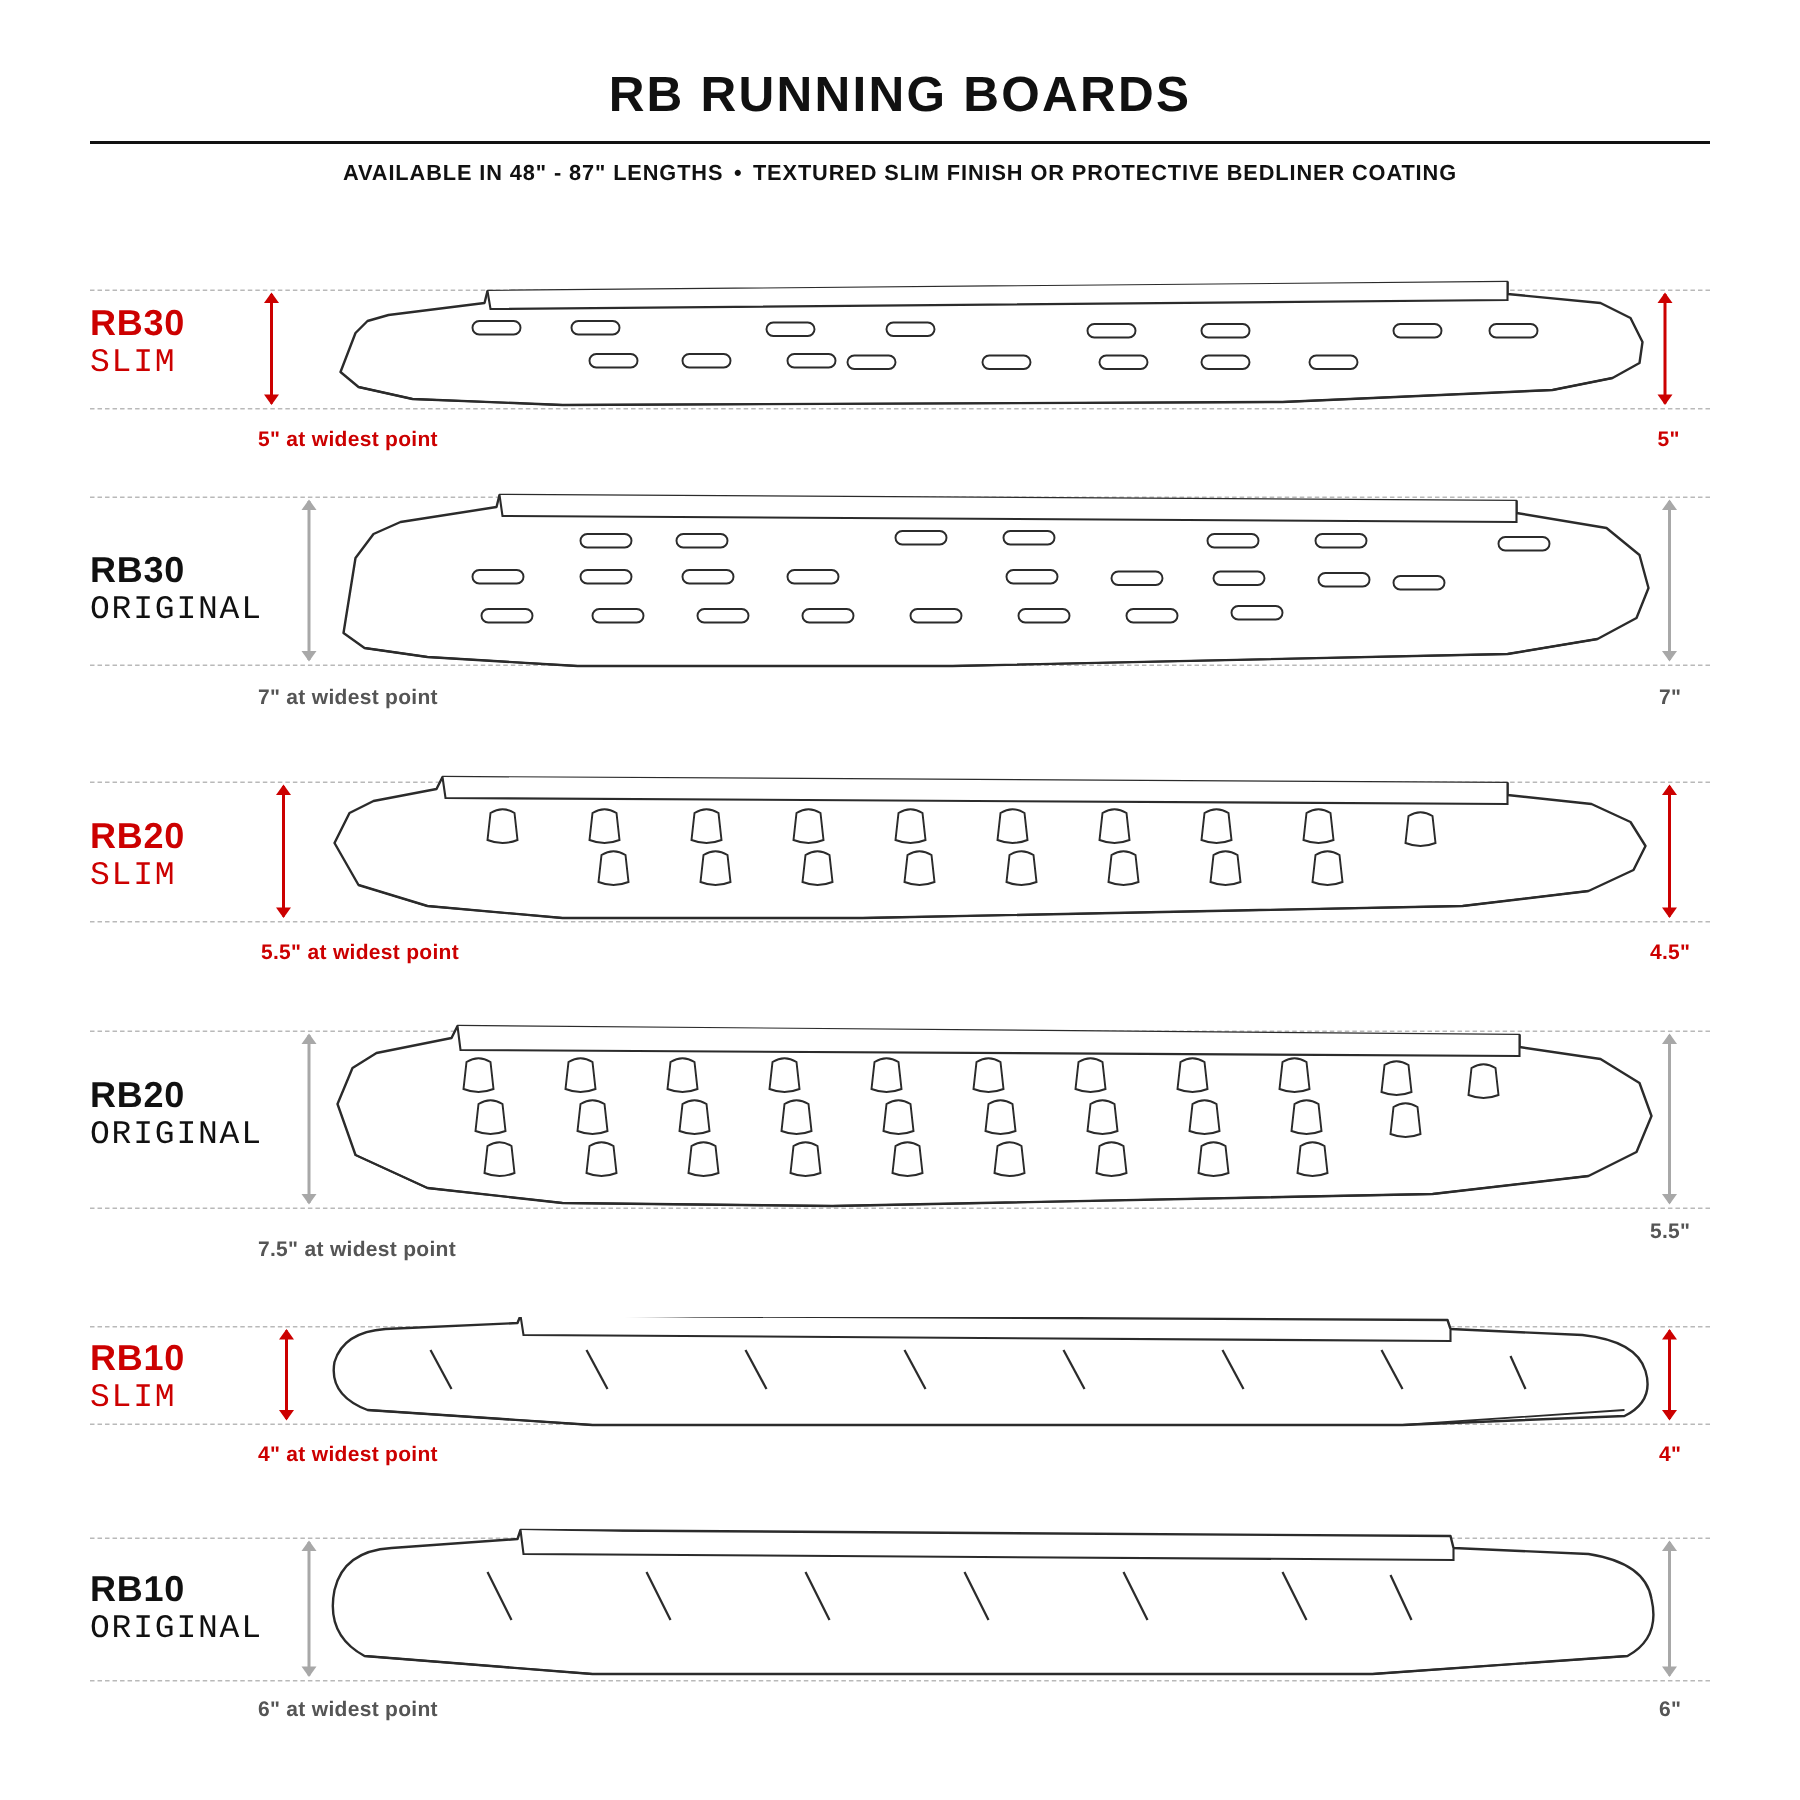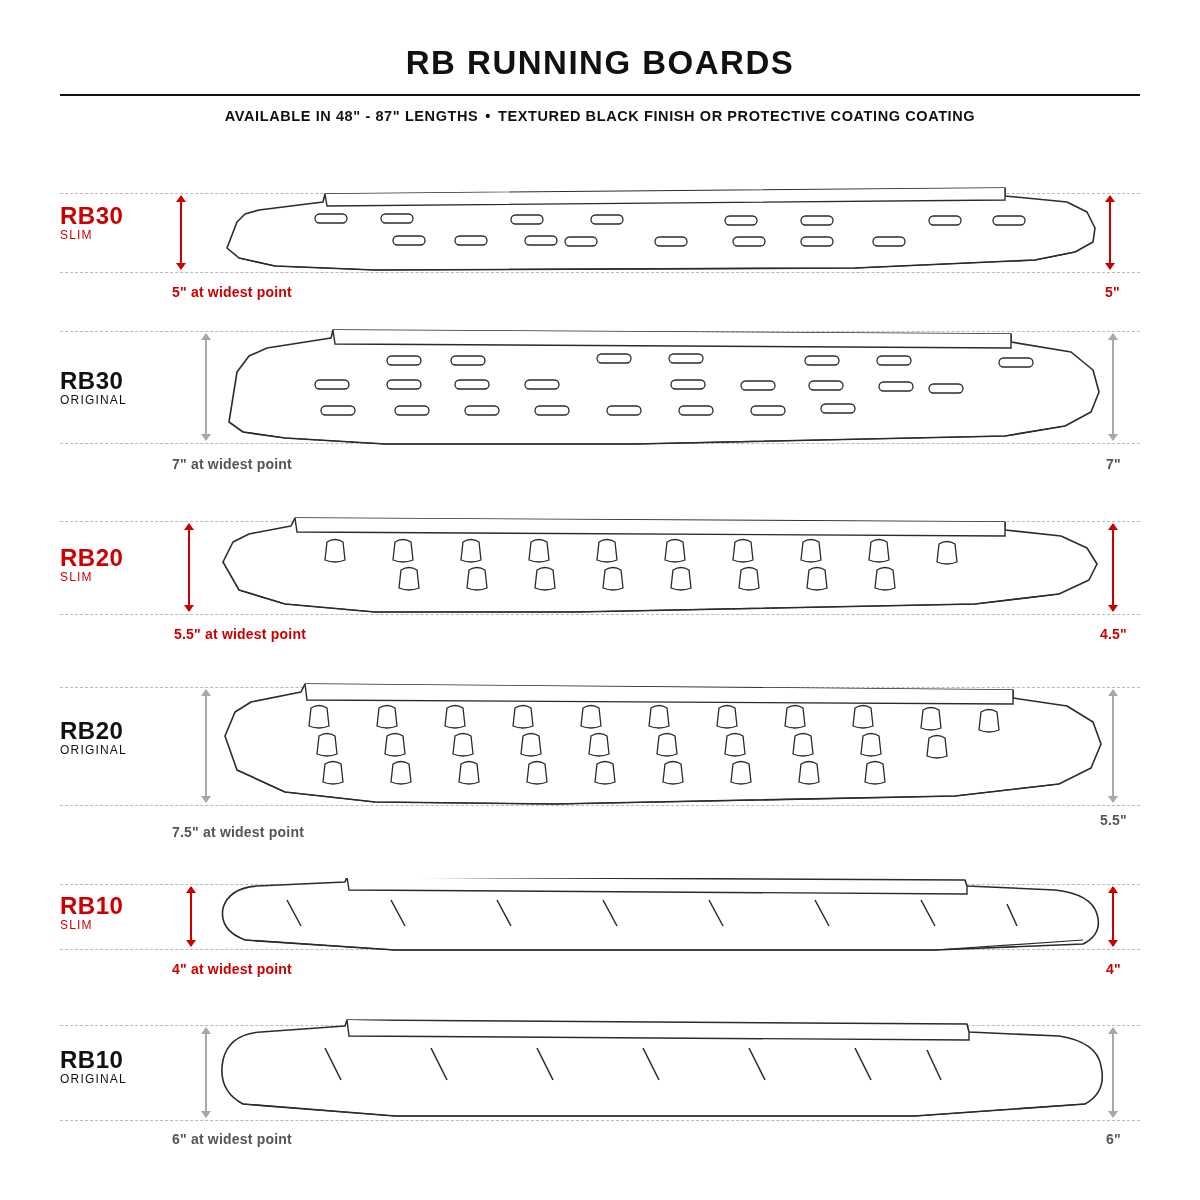--- a/index.html
+++ b/index.html
@@ -44,21 +44,21 @@
   .label{
     position:absolute;
     left:60px;
     width:152px;
     text-align:left;
   }
   .label .model{
     font-size:24px;font-weight:bold;letter-spacing:0.5px;line-height:1.05;
   }
   .label .variant{
-    font-size:12px;letter-spacing:1.2px;line-height:1.3;
+    font-size:22px;letter-spacing:1.2px;line-height:1.3;font-family:Liberation Mono, monospace;
   }
   .red{color:#cc0000;}
   .blk{color:#111;}
 
   
   .dash{
     position:absolute;
     border-top:1px dashed #b9b9b9;
     height:0;
   }
@@ -97,21 +97,21 @@
 </style>
 </head>
 <body>
 
 <div class="page">
 
   <div class="header">
     <div class="title">RB RUNNING BOARDS</div>
     <div class="rule"></div>
     <div class="subtitle">
-      <span>AVAILABLE IN 48" - 87" LENGTHS</span><span class="dot">•</span><span>TEXTURED BLACK FINISH OR PROTECTIVE COATING COATING</span>
+      <span>AVAILABLE IN 48" - 87" LENGTHS</span><span class="dot">•</span><span>TEXTURED SLIM FINISH OR PROTECTIVE BEDLINER COATING</span>
     </div>
   </div>
 
   <div class="row" style="top:0">
     <div class="dash" style="left:60px;top:193px;width:1080px;"></div>
     <div class="dash" style="left:60px;top:272px;width:1080px;"></div>
 
     <div class="label" style="top:203px;">
       <div class="model red">RB30</div>
       <div class="variant red">SLIM</div>

